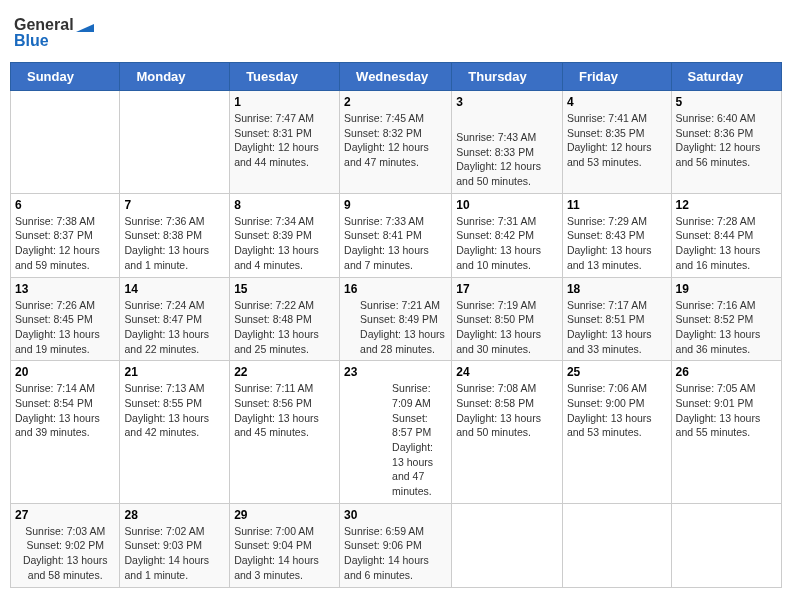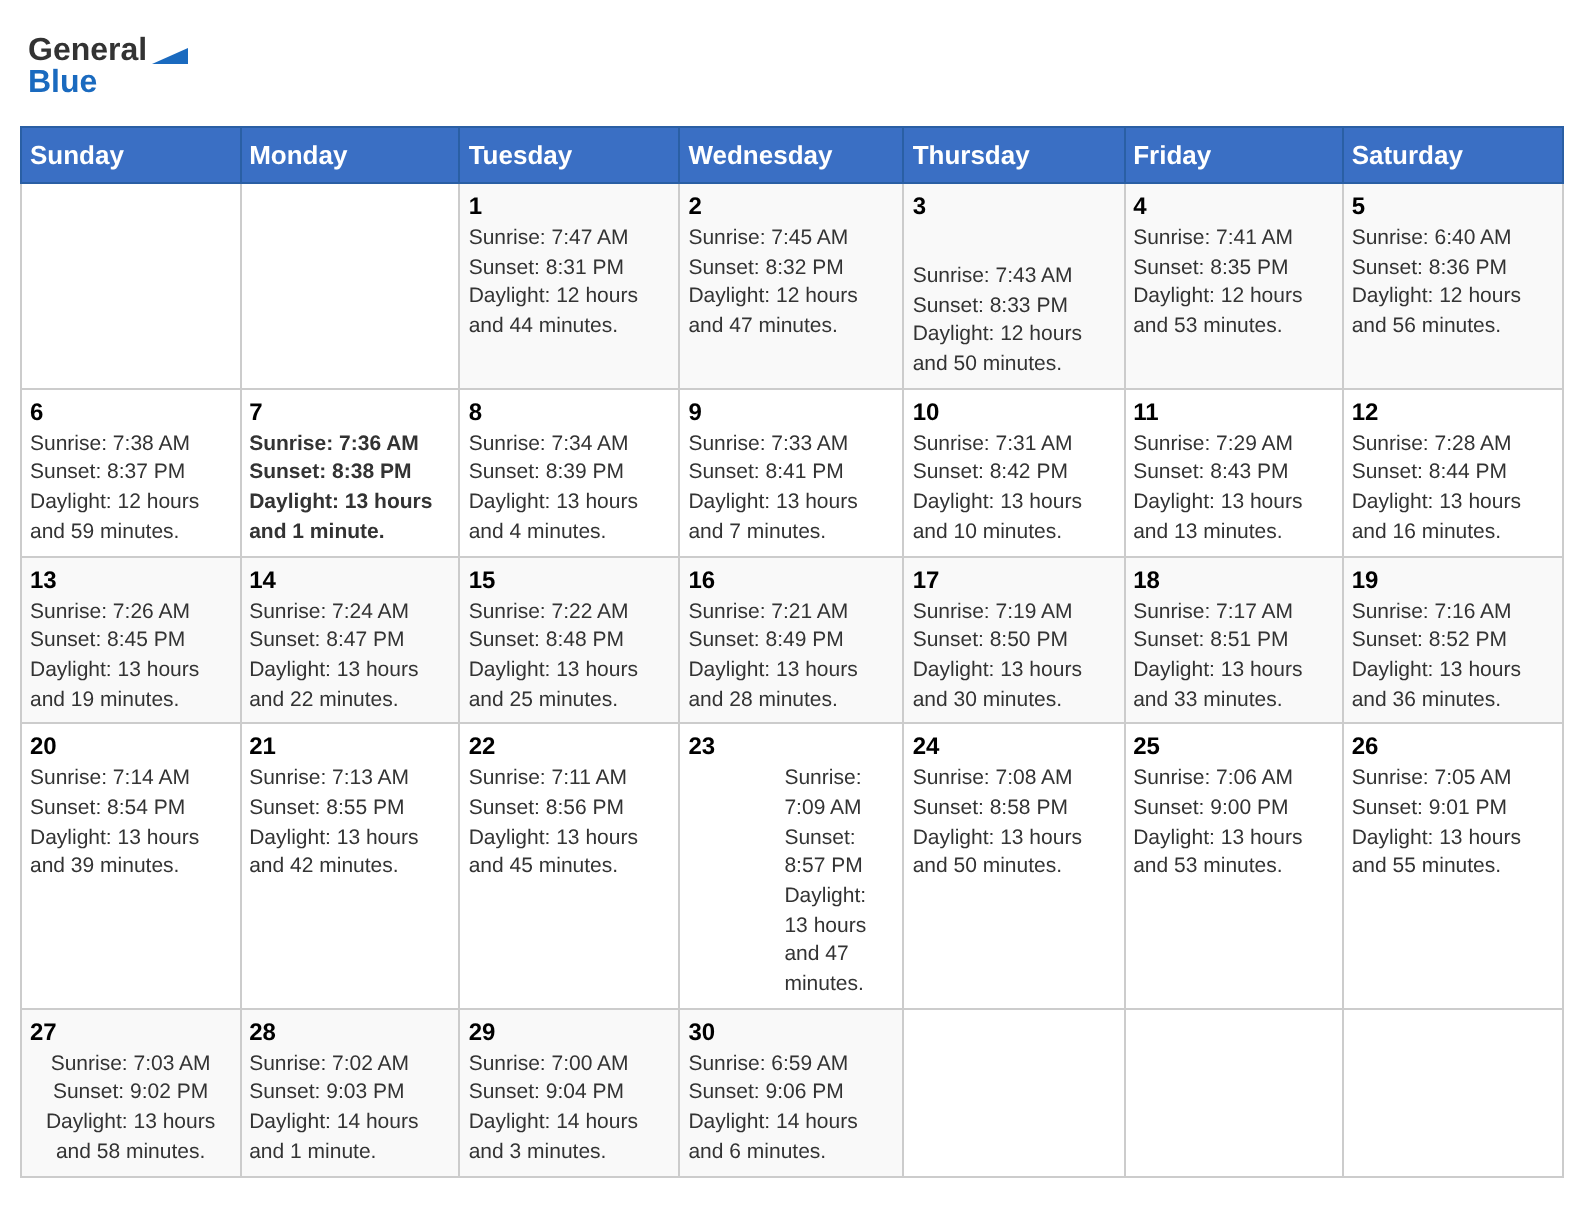--- a/index.html
+++ b/index.html
@@ -36,21 +36,21 @@
       color: #555;
     }
     table {
       width: 100%;
       border-collapse: collapse;
       font-size: 11px;
     }
     thead tr th {
       background-color: #3a6fc4;
       color: white;
-      padding: 6px 4px;
+      padding: 6px 16px;
       text-align: left;
       font-size: 13px;
       font-weight: bold;
       border: 1px solid #2a5fa4;
     }
     tbody tr td {
       border: 1px solid #ccc;
       vertical-align: top;
       padding: 4px;
       width: 113px;
@@ -143,21 +143,21 @@
       </tr>
       <tr>
         <td>
           <span class="day-num">6</span>
           <div class="day-info" style="white-space: pre-line;">Sunrise: 7:38 AM
 Sunset: 8:37 PM
 Daylight: 12 hours and 59 minutes.</div>
         </td>
         <td>
           <span class="day-num">7</span>
-          <div class="day-info" style="white-space: pre-line; font-weight: bold;">Sunrise: 7:36 AM
+          <div class="day-info" style="white-space: pre-line;">Sunrise: 7:36 AM
 Sunset: 8:38 PM
 Daylight: 13 hours and 1 minute.</div>
         </td>
         <td>
           <span class="day-num">8</span>
           <div class="day-info" style="white-space: pre-line;">Sunrise: 7:34 AM
 Sunset: 8:39 PM
 Daylight: 13 hours and 4 minutes.</div>
         </td>
         <td>
@@ -199,21 +199,21 @@
 Daylight: 13 hours and 22 minutes.</div>
         </td>
         <td>
           <span class="day-num">15</span>
           <div class="day-info" style="white-space: pre-line;">Sunrise: 7:22 AM
 Sunset: 8:48 PM
 Daylight: 13 hours and 25 minutes.</div>
         </td>
         <td>
           <span class="day-num">16</span>
-          <div class="day-info" style="white-space: pre-line;">Sunrise: 7:21 AM
+          <div class="day-info" style="white-space: pre-line; margin-left: 16px;">Sunrise: 7:21 AM
 Sunset: 8:49 PM
 Daylight: 13 hours and 28 minutes.</div>
         </td>
         <td>
           <span class="day-num">17</span>
           <div class="day-info" style="white-space: pre-line;">Sunrise: 7:19 AM
 Sunset: 8:50 PM
 Daylight: 13 hours and 30 minutes.</div>
         </td>
         <td>

